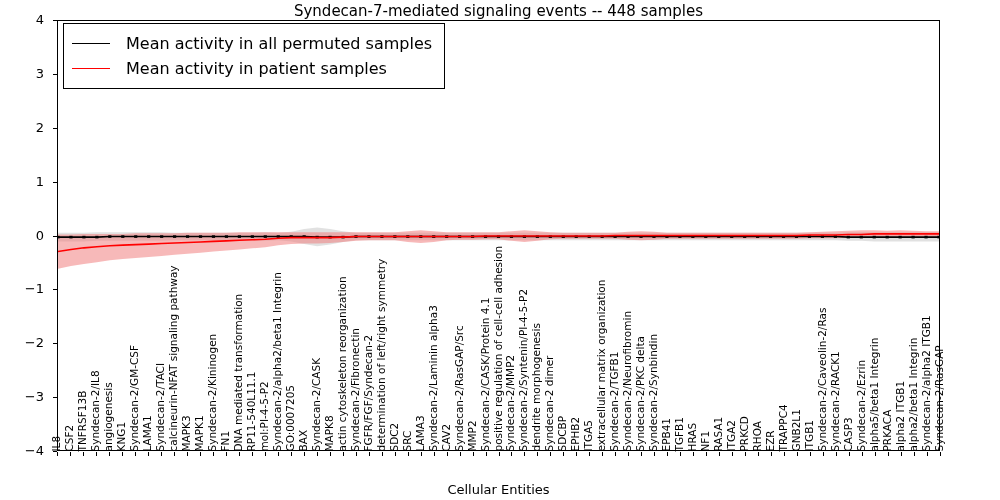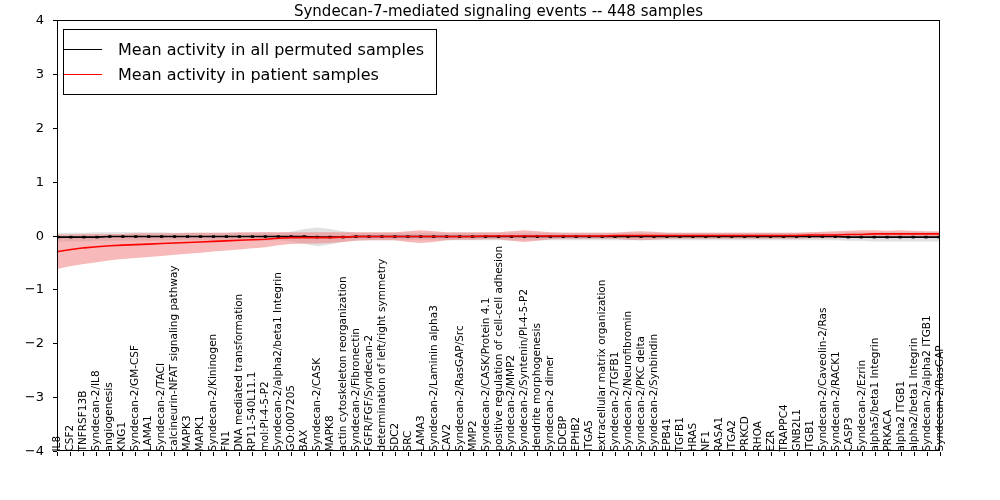--- a/index.html
+++ b/index.html
@@ -38,23 +38,23 @@
     font-size:10.5px;line-height:10.5px;color:#000;white-space:nowrap;
     transform-origin:left bottom;transform:rotate(-90deg);
   }
   #xaxis-title{
     position:absolute;left:57px;top:482px;width:883px;text-align:center;
     font-size:13px;color:#000;
   }
 
   
   #legend{
-    position:absolute;left:63px;top:29px;
+    position:absolute;left:63px;top:23px;
     border:1.2px solid #000;background:#fff;
-    padding:7px 12px 7px 0;box-sizing:border-box;
+    padding:7px 12px 7px 8px;box-sizing:border-box;
   }
   .legend-row{display:flex;align-items:center;height:25px;}
   .legend-swatch{width:38px;height:0;border-top:1.6px solid #000;margin-right:16px;flex:none;}
   .legend-swatch.red{border-top-color:#ff0000;}
   .legend-text{font-size:16px;line-height:16px;color:#000;white-space:nowrap;}
 </style>
 </head>
 <body>
 
 <div id="root">
@@ -299,20 +299,21 @@
       <div class="xlab" style="left: 783.118px;">Syndecan-2/RACK1</div>
       <div class="xlab" style="left: 796.103px;">CASP3</div>
       <div class="xlab" style="left: 809.088px;">Syndecan-2/Ezrin</div>
       <div class="xlab" style="left: 822.074px;">alpha5/beta1 Integrin</div>
       <div class="xlab" style="left: 835.059px;">PRKACA</div>
       <div class="xlab" style="left: 848.044px;">alpha2 ITGB1</div>
       <div class="xlab" style="left: 861.029px;">alpha2/beta1 Integrin</div>
       <div class="xlab" style="left: 874.015px;">Syndecan-2/alpha2 ITGB1</div>
       <div class="xlab" style="left: 887px;">Syndecan-2/RasGAP</div>
     </div>
+  <div id="xaxis-title">Cellular Entities</div>
 
   <div id="legend">
     <div class="legend-row">
       <span class="legend-swatch"></span>
       <span class="legend-text">Mean activity in all permuted samples</span>
     </div>
     <div class="legend-row">
       <span class="legend-swatch red"></span>
       <span class="legend-text">Mean activity in patient samples</span>
     </div>

